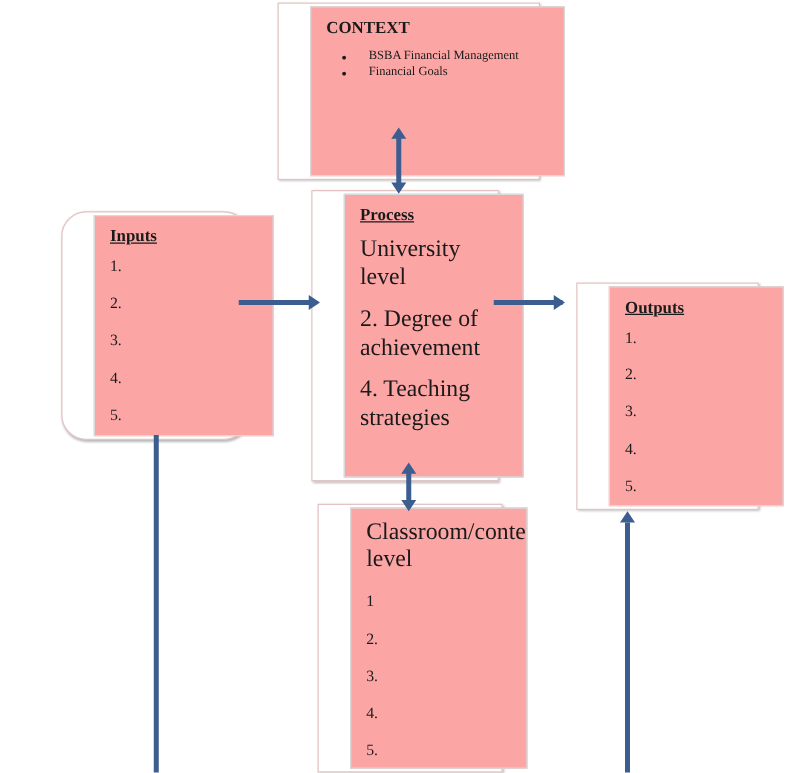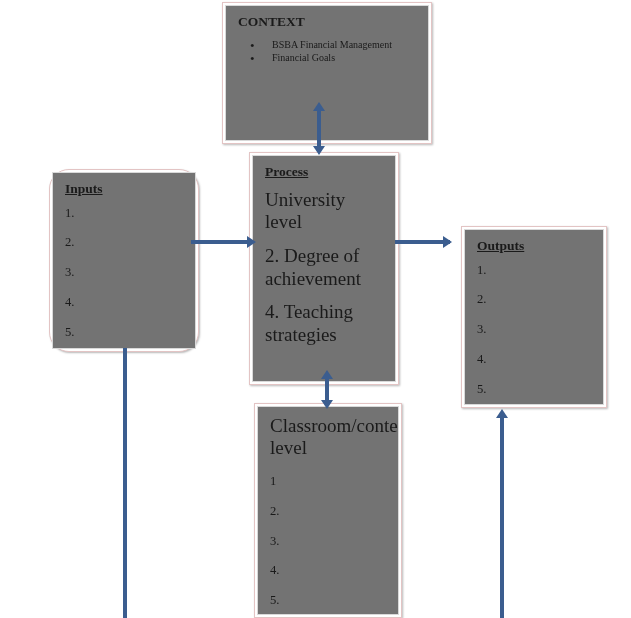--- a/index.html
+++ b/index.html
@@ -22,24 +22,25 @@
     box-sizing: border-box;
     background: #ffffff;
     border: 1px solid #e3c4c4;
     padding: 2px;
     box-shadow: 1px 1px 2px rgba(0,0,0,0.28);
   }
   .box-inner {
     box-sizing: border-box;
     width: 100%;
     height: 100%;
-    background: #737373;
+    background: #fca5a5;
     border: 1px solid #d9d9d9;
     padding: 8px 10px 6px 12px;
     overflow: hidden;
+    margin-left: 23px;
   }
 
   .box-title {
     font-size: 13.5px;
     font-weight: bold;
     line-height: 1.15;
     margin: 0 0 9px 0;
   }
   .box-title.underline {
     text-decoration: underline;

